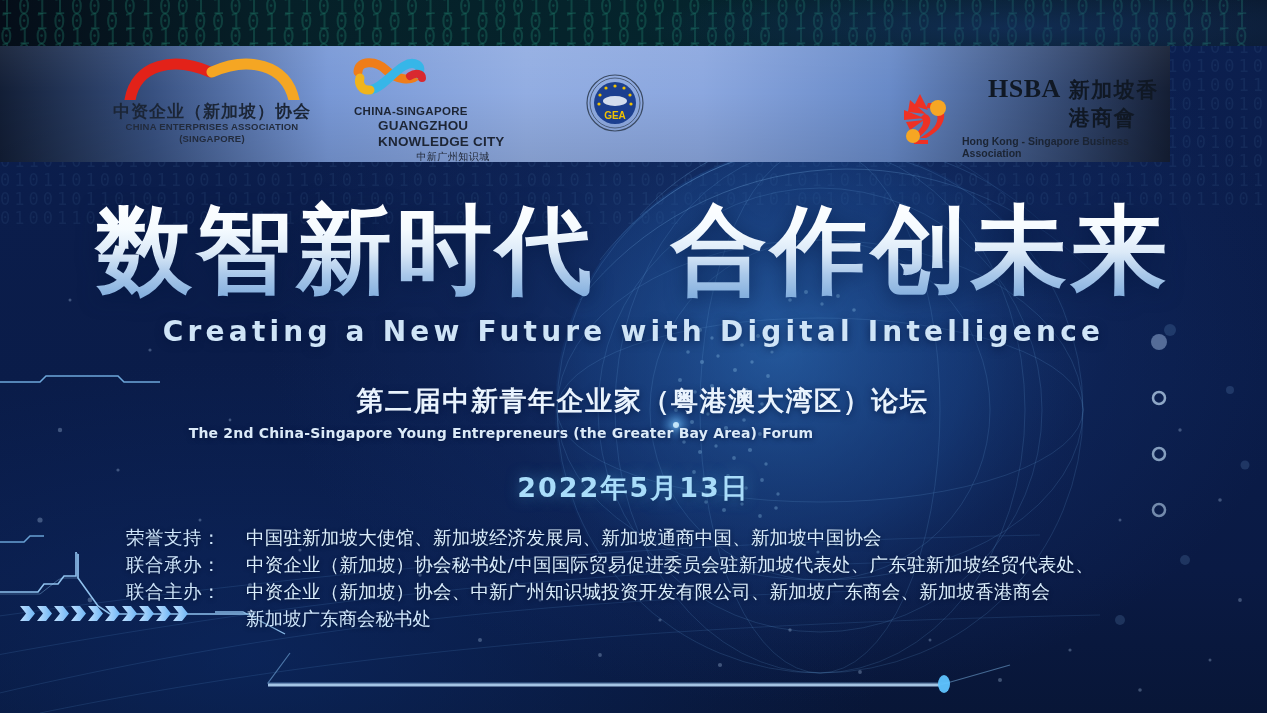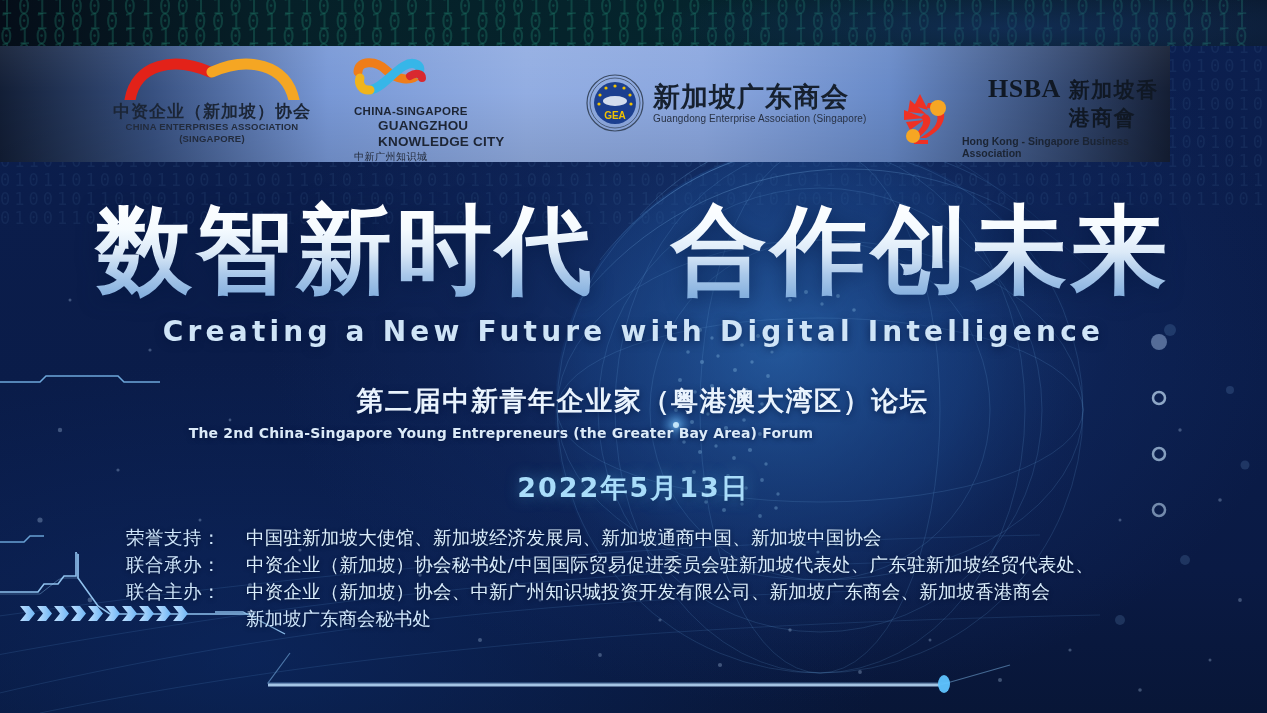--- a/index.html
+++ b/index.html
@@ -87,21 +87,21 @@
   }
   .cea-en {
     font-size: 9.5px; color: #222b3d; letter-spacing: 0.2px; line-height: 12px; font-weight: 600;
   }
 
   
   .logo-csgkc { position: absolute; left: 312px; top: 12px; width: 240px; }
   .csgkc-mark { width: 76px; height: 40px; margin-left: 40px; margin-bottom: 2px; }
   .csgkc-t1 { font-size: 11.5px; font-weight: 600; color: #1d2535; letter-spacing: 0.3px; line-height: 14px; margin-left: 42px;}
   .csgkc-t2 { font-size: 13.5px; font-weight: 600; color: #1d2535; letter-spacing: 0.2px; line-height: 16px; margin-left: 66px;}
-  .csgkc-t3 { font-family: "Liberation Serif", serif; font-size: 10px; color: #222a3a; line-height: 13px; margin-left: 42px; letter-spacing: 0.5px;}
+  .csgkc-t3 { font-family: "Liberation Serif", serif; font-size: 10px; color: #222a3a; line-height: 13px; margin-left: 42px; letter-spacing: 0.5px; text-align: center;}
 
   
   .logo-gea { position: absolute; left: 586px; top: 28px; display: flex; align-items: center; gap: 9px; }
   .gea-seal { width: 58px; height: 58px; flex: 0 0 58px; }
   .gea-txt-cn { font-family: "DejaVu Sans", sans-serif; font-size: 27px; font-weight: 700; color: #16202f; letter-spacing: 1px; line-height: 30px;}
   .gea-txt-en { font-size: 10px; color: #283245; letter-spacing: 0.1px; line-height: 13px;}
 
   
   .logo-hsba { position: absolute; left: 898px; top: 28px; display: flex; align-items: center; gap: 8px;}
   .hsba-mark { width: 56px; height: 58px; flex: 0 0 56px;}
@@ -437,24 +437,20 @@
               <circle cx="20" cy="14" r="1.6"></circle>
               <circle cx="14" cy="21" r="1.6"></circle>
             <circle cx="13" cy="30" r="1.6"></circle>
               <circle cx="38" cy="14" r="1.6"></circle>
               <circle cx="44" cy="21" r="1.6"></circle>
             <circle cx="45" cy="30" r="1.6"></circle>
           </g>
           <ellipse cx="29" cy="27" rx="12" ry="5" fill="#e8eef8" fill-opacity="0.9"></ellipse>
           <text x="29" y="45" font-family="Liberation Sans, sans-serif" font-size="10" font-weight="700" fill="#f2c200" text-anchor="middle">GEA</text>
         </svg>
-        <div>
-          <div class="gea-txt-cn">新加坡广东商会</div>
-          <div class="gea-txt-en">Guangdong Enterprise Association (Singapore)</div>
-        </div>
       </div>
 
       <div class="logo-hsba">
         <svg class="hsba-mark" viewBox="0 0 56 58">
           <g fill="#ee3124">
             <path d="M 22 6 L 30 22 L 16 18 Z"></path>
             <path d="M 12 12 L 28 26 L 10 24 Z"></path>
             <path d="M 6 22 L 26 30 L 6 32 Z"></path>
             <path d="M 8 34 L 26 32 L 12 42 Z"></path>
             <path d="M 28 20 C 38 20 42 28 38 36 C 35 42 28 46 22 50 L 28 50 C 36 46 44 40 46 30 C 48 20 40 14 30 15 Z"></path>

